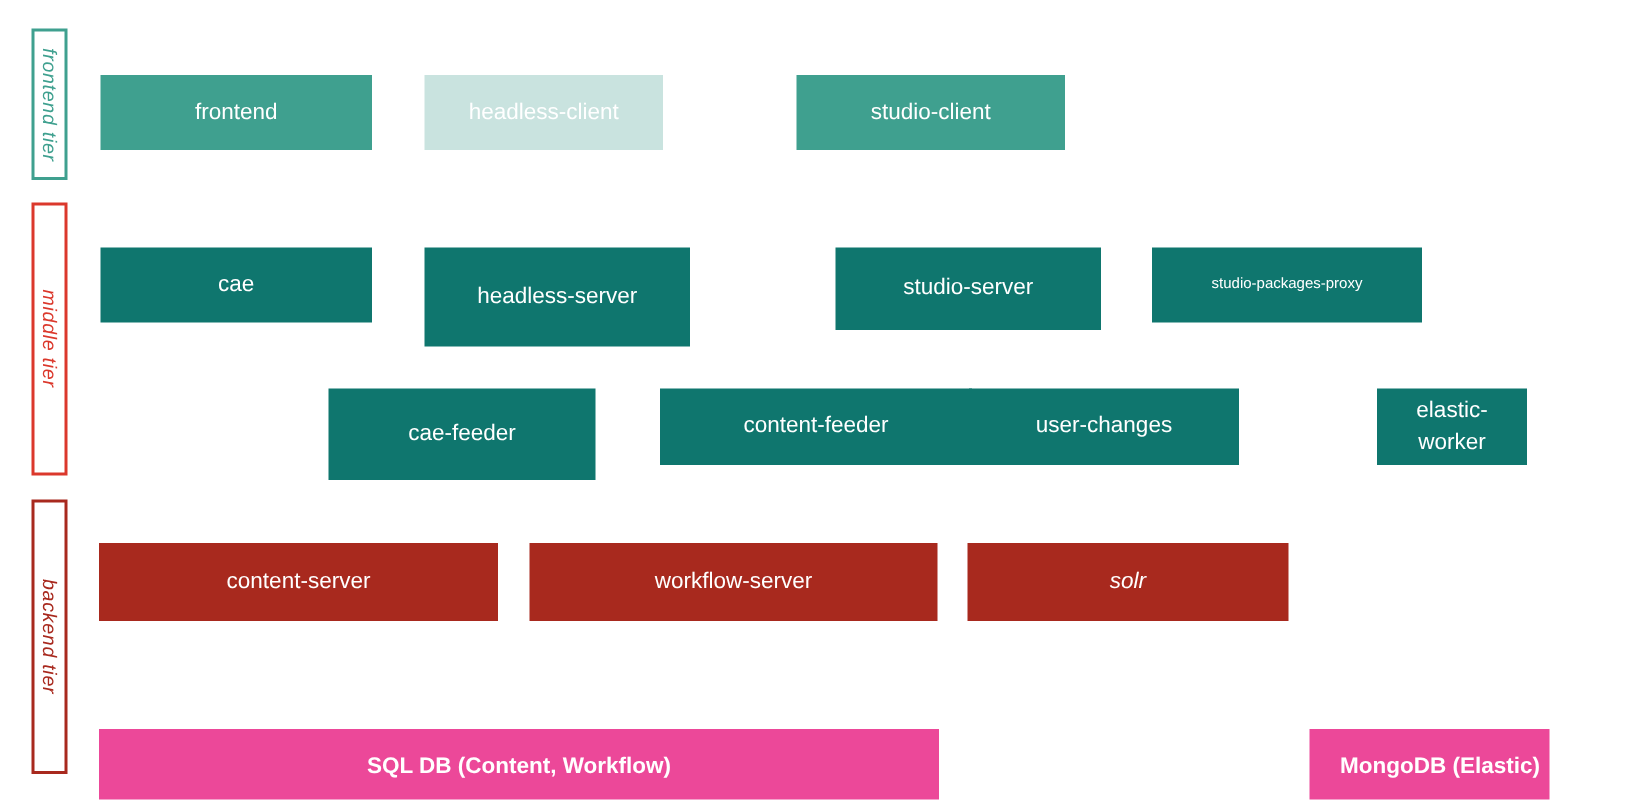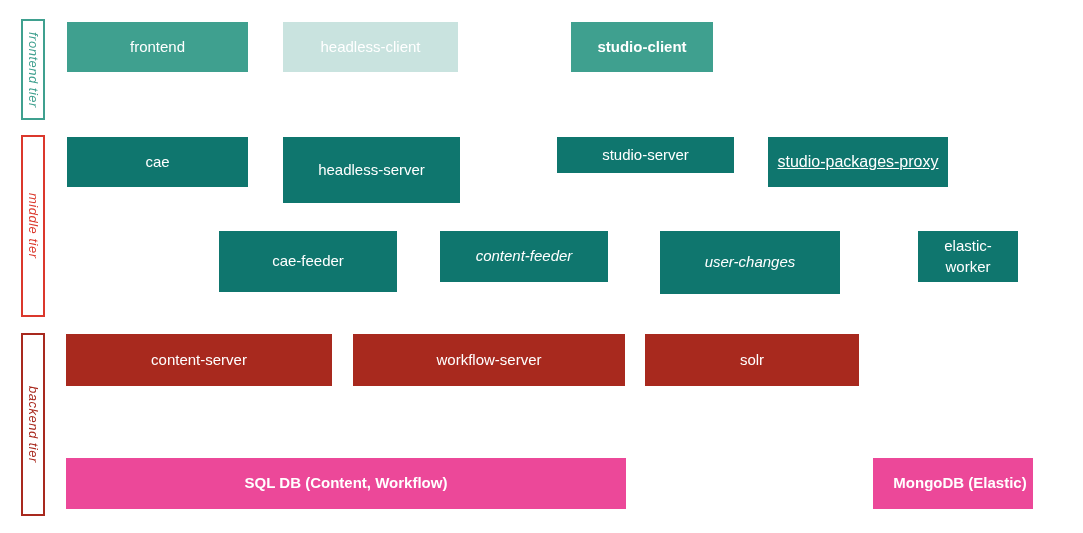--- a/index.html
+++ b/index.html
@@ -22,27 +22,28 @@
     position: absolute;
     display: flex;
     align-items: center;
     justify-content: center;
     text-align: center;
     color: #ffffff;
     font-size: 15px;
     line-height: 1.35;
     box-sizing: border-box;
     padding: 2px 6px;
+    margin-top: 28px;
   }
   .teal        { background: #3FA08F; }
   .teal-faded  { background: #C9E3DF; }
   .red         { background: #0f766e; }
   .dark-red    { background: #A8291E; }
   .db          { background: #ec4899; font-weight: bold; }
-  .small-label { font-size: 16px; text-decoration: underline; }
+  .small-label { font-size: 10px; }
   .tier-label {
     position: absolute;
     box-sizing: border-box;
     border: 2px solid;
     background: #ffffff;
     display: flex;
     align-items: center;
     justify-content: center;
     writing-mode: vertical-rl;
     font-style: italic;
@@ -57,33 +58,33 @@
 </head>
 <body>
 
 <div class="canvas">
 
   <div class="tier-label tier-frontend" style="left:21px; top:19px;  width:24px; height:101px;">frontend tier</div>
   <div class="tier-label tier-middle" style="left:21px; top:135px; width:24px; height:182px;">middle tier</div>
   <div class="tier-label tier-backend" style="left:21px; top:333px; width:24px; height:183px;">backend tier</div>
 
   <div class="node teal" style="left:67px;  top:22px; width:181px; height:50px;">frontend</div>
-  <div class="node teal-faded" style="left:283px; top:22px; width:175px; height:50px;">headless-client</div>
-  <div class="node teal" style="left:571px; top:22px; width:142px; height:50px;font-weight:bold;">studio-client</div>
+  <div class="node teal-faded" style="left:283px; top:22px; width:159px; height:50px;">headless-client</div>
+  <div class="node teal" style="left:531px; top:22px; width:179px; height:50px;">studio-client</div>
 
   <div class="node red" style="left:67px;  top:137px; width:181px; height:50px;">cae</div>
   <div class="node red" style="left:283px; top:137px; width:177px; height:66px;">headless-server</div>
-  <div class="node red" style="left:557px; top:137px; width:177px; height:36px;">studio-server</div>
+  <div class="node red" style="left:557px; top:137px; width:177px; height:55px;">studio-server</div>
   <div class="node red small-label" style="left:768px; top:137px; width:180px; height:50px;">studio-packages-proxy</div>
 
   <div class="node red" style="left:219px; top:231px; width:178px; height:61px;">cae-feeder</div>
-  <div class="node red" style="left:440px; top:231px; width:168px; height:51px;font-style:italic;">content-feeder</div>
-  <div class="node red" style="left:660px; top:231px; width:180px; height:63px;font-style:italic;">user-changes</div>
+  <div class="node red" style="left:440px; top:231px; width:208px; height:51px;">content-feeder</div>
+  <div class="node red" style="left:646px; top:231px; width:180px; height:51px;">user-changes</div>
   <div class="node red" style="left:918px; top:231px; width:100px; height:51px;">elastic-worker</div>
 
   <div class="node dark-red" style="left:353px; top:334px; width:272px; height:52px;">workflow-server</div>
   <div class="node dark-red" style="left:66px;  top:334px; width:266px; height:52px;">content-server</div>
-  <div class="node dark-red" style="left:645px; top:334px; width:214px; height:52px;">solr</div>
+  <div class="node dark-red" style="left:645px; top:334px; width:214px; height:52px;font-style:italic;">solr</div>
 
   <div class="node db" style="left:66px;  top:458px; width:560px; height:51px;">SQL DB (Content, Workflow)</div>
   <div class="node db" style="left:873px; top:458px; width:160px; height:51px;padding-left:20px;">MongoDB (Elastic)</div>
 
 </div>
 
 </body></html>

